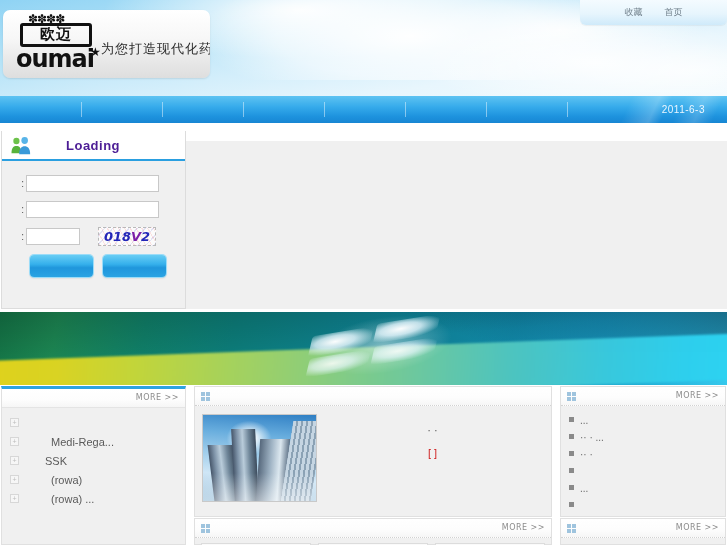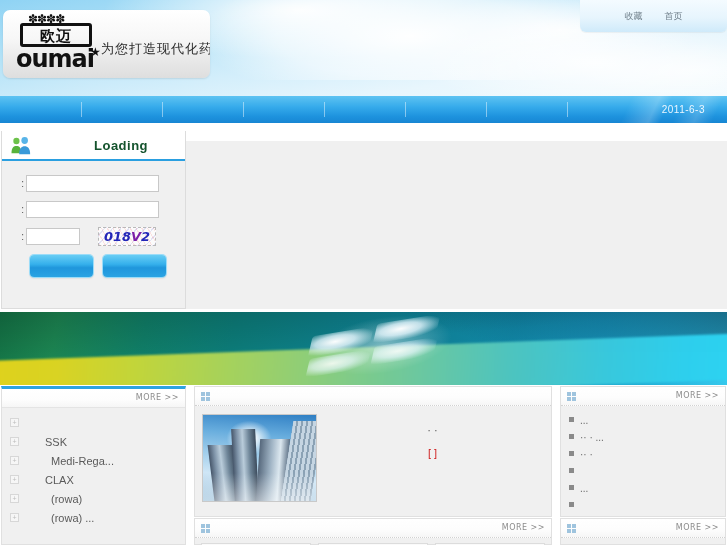--- a/index.html
+++ b/index.html
@@ -52,21 +52,21 @@
     width: 88px; height: 62px;
     color: #111;
   }
   .logo-cjk-box {
     position: absolute; left: 8px; top: 10px;
     width: 72px; height: 24px;
     border: 3px solid #111;
     border-radius: 3px;
     display: flex; align-items: center; justify-content: center;
     font-size: 15px; font-weight: bold; letter-spacing: 1px;
-    color: #111; line-height: 1;
+    color: #111; line-height: 1; font-family: Liberation Mono, monospace;
   }
   .logo-wheat {
     position: absolute; left: 16px; top: 0px;
     width: 60px; height: 12px;
     font-size: 12px; color: #111; letter-spacing: -1px;
     line-height: 12px; white-space: nowrap;
   }
   .logo-word {
     position: absolute; left: 4px; top: 34px;
     font-size: 24px; font-weight: 900; letter-spacing: -1px;
@@ -79,21 +79,21 @@
   }
   .logo-tagline {
     position: absolute; left: 98px; top: 30px;
     font-size: 13px; color: #2b2b2b; letter-spacing: 1px;
     white-space: nowrap;
   }
 
   
   .topbar {
     position: absolute; left: 580px; top: 0px;
-    width: 147px; height: 32px;
+    width: 147px; height: 25px;
     border-radius: 0 0 6px 6px;
     background: linear-gradient(180deg, #f4fbff 0%, #e7f5fd 55%, #cfeafa 100%);
     box-shadow: 0 1px 1px rgba(0,0,0,.05);
     display: flex; align-items: center; justify-content: center; gap: 22px;
   }
   .topbar a {
     font-size: 9px; color: #6f7f8a; text-decoration: none;
     white-space: nowrap;
   }
 
@@ -167,21 +167,21 @@
     border-top: none;
   }
   .login-head {
     height: 30px; background: #fff;
     border-bottom: 2px solid #2a9fe0;
     display: flex; align-items: center;
     position: relative;
   }
   .login-usericon { position: absolute; left: 7px; top: 4px; width: 24px; height: 22px; }
   .login-title {
-    margin-left: 92px; font-size: 13px; color: #14532d; font-weight: bold;
+    margin-left: 64px; font-size: 13px; color: #4c1d95; font-weight: bold;
     letter-spacing: .5px;
   }
   .login-body { padding: 14px 10px 0 10px; }
   .frow { display: flex; align-items: center; margin-bottom: 9px; }
   .flabel {
     width: 14px; flex: 0 0 14px; font-size: 10px; color: #555;
     text-align: right; padding-right: 2px; white-space: nowrap;
   }
   .finput {
     height: 17px; border: 1px solid #c8c8c8; background: #fff;
@@ -481,29 +481,25 @@
       <div class="panel-head">
         <a class="more-link" href="#">MORE &gt;&gt;</a>
       </div>
       <div class="prod-list">
         <a class="prod-item" href="#">
           <span class="prod-bullet">+</span>
           <span class="prod-name"></span>
         </a>
         <a class="prod-item" href="#">
           <span class="prod-bullet">+</span>
-          <span class="prod-name">SSK</span>
+          <span class="prod-name indent">Medi-Rega...</span>
         </a>
         <a class="prod-item" href="#">
           <span class="prod-bullet">+</span>
-          <span class="prod-name indent">Medi-Rega...</span>
-        </a>
-        <a class="prod-item" href="#">
-          <span class="prod-bullet">+</span>
-          <span class="prod-name">CLAX</span>
+          <span class="prod-name">SSK</span>
         </a>
         <a class="prod-item" href="#">
           <span class="prod-bullet">+</span>
           <span class="prod-name indent">(rowa)</span>
         </a>
         <a class="prod-item" href="#">
           <span class="prod-bullet">+</span>
           <span class="prod-name indent">(rowa)   ...</span>
         </a>
       </div>

